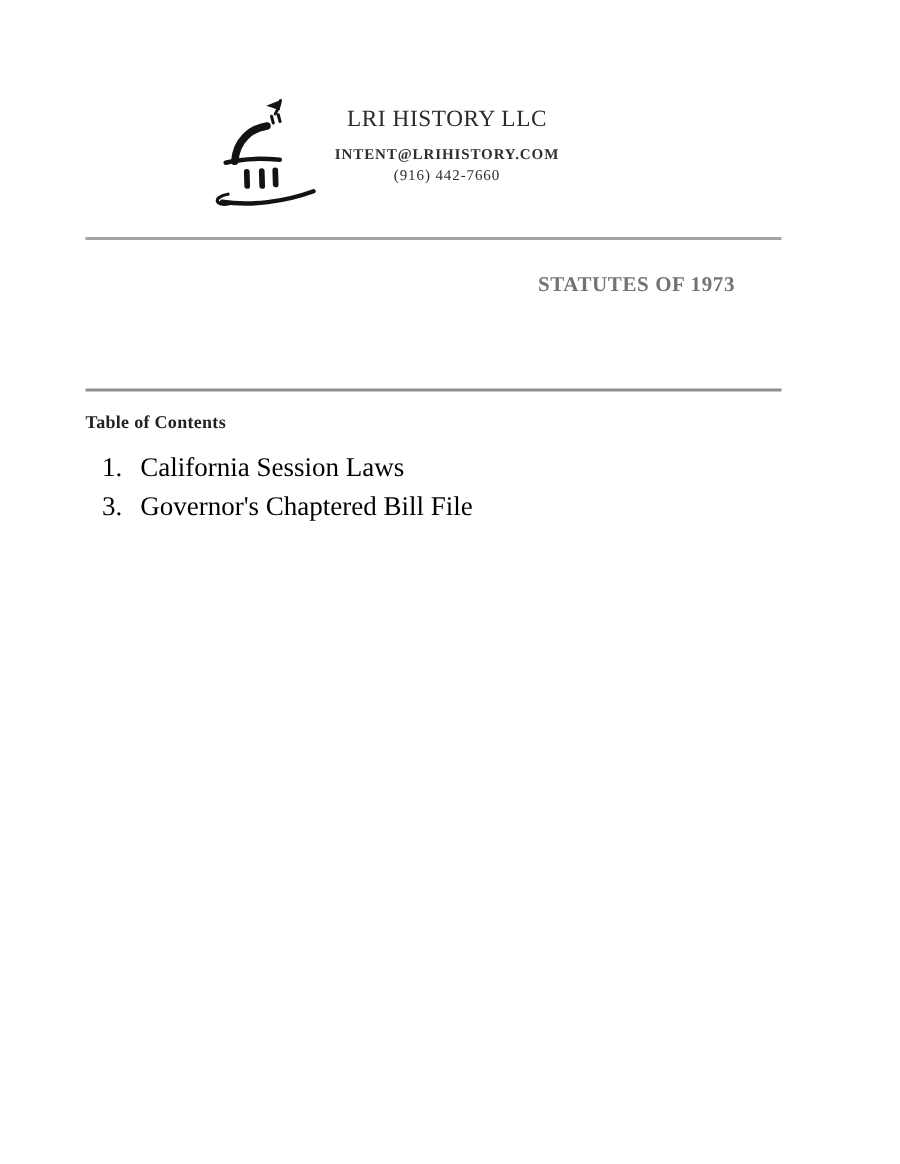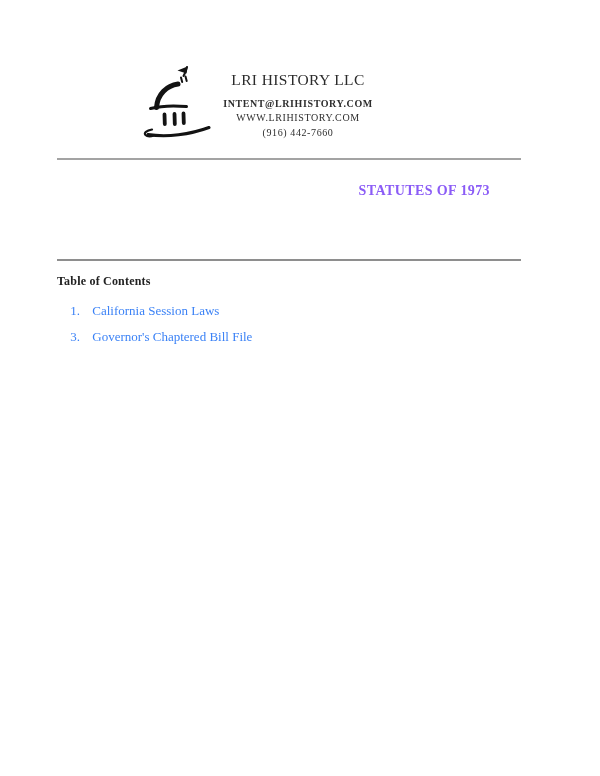--- a/index.html
+++ b/index.html
@@ -55,21 +55,21 @@
 
   
   .reference {
     position: absolute;
     top: 180px; right: 110px;
     text-align: left;
     font-weight: bold;
     font-size: 14px;
     line-height: 21.5px;
     letter-spacing: 0.4px;
-    color: #8b5cf6;
+    color: #737373;
   }
   .reference .ref-line { white-space: pre; }
 
   
   .toc-title {
     position: absolute;
     left: 57px; top: 274px;
     margin: 0;
     font-size: 12px;
     font-weight: bold;
@@ -77,23 +77,23 @@
     color: #222222;
   }
   .toc-list {
     position: absolute;
     left: 68px; top: 304px;
     margin: 0; padding: 0;
     list-style: none;
   }
   .toc-list li {
     margin: 0 0 11.5px 0;
-    font-size: 13px;
+    font-size: 18px;
     line-height: 14px;
-    color: #3b82f6;
+    color: #000000;
     white-space: nowrap;
   }
   .toc-num {
     display: inline-block;
     width: 12px;
     text-align: right;
   }
   .toc-label { margin-left: 9px; }
 </style>
 </head>
@@ -119,21 +119,20 @@
       <path d="M41.5,53.5 l0.3,9.5" stroke-width="3.8"></path>
 
       <path d="M10,69.5 C4.5,70.5 1.5,73 3.5,75 C5,76.5 9,76.5 12,75.5" stroke-width="2.2"></path>
       <path d="M6,74.5 C25,77.5 48,74.5 67,67.5" stroke-width="3"></path>
     </g>
   </svg>
 
   <div class="letterhead">
     <div class="company">LRI HISTORY LLC</div>
     <div class="contact first">INTENT@LRIHISTORY.COM</div>
-    <div class="contact">WWW.LRIHISTORY.COM</div>
     <div class="contact">(916) 442-7660</div>
   </div>
 
   <div class="rule rule-top"></div>
 
   <div class="reference">
     <div class="ref-line">STATUTES OF 1973</div>
   </div>
 
   <div class="rule rule-bottom"></div>

